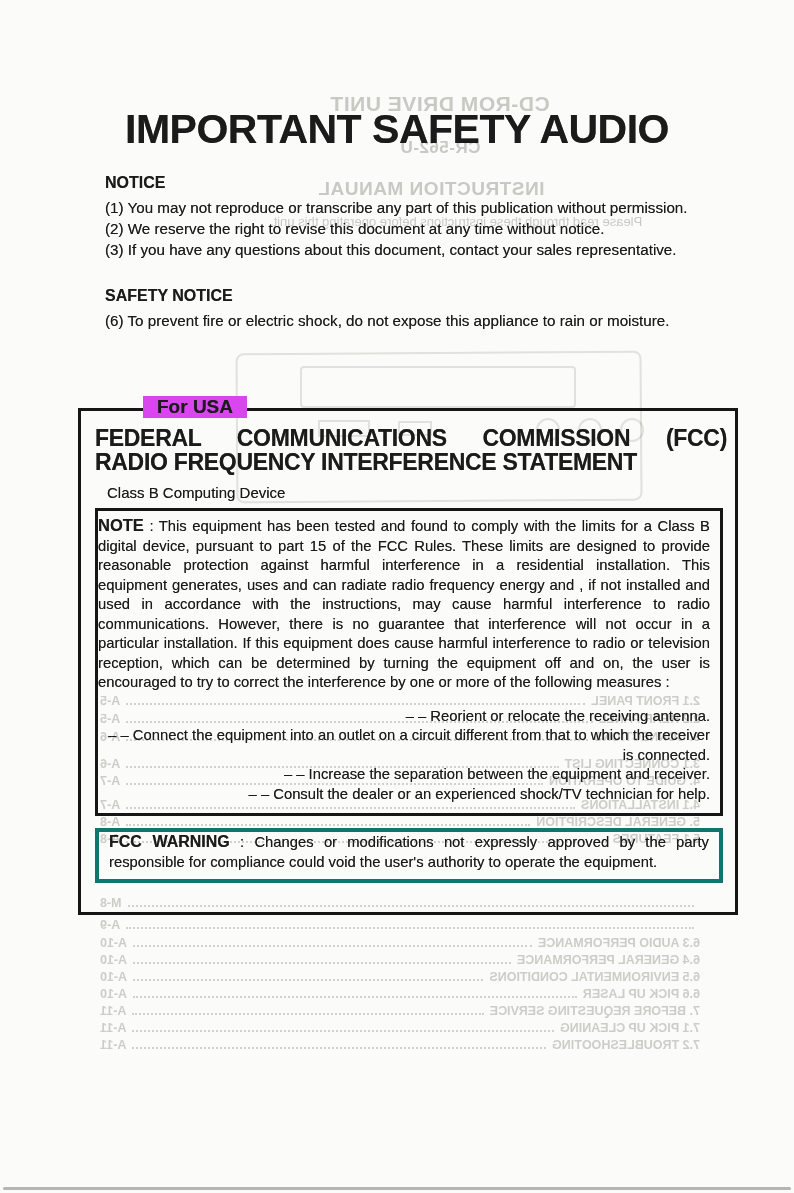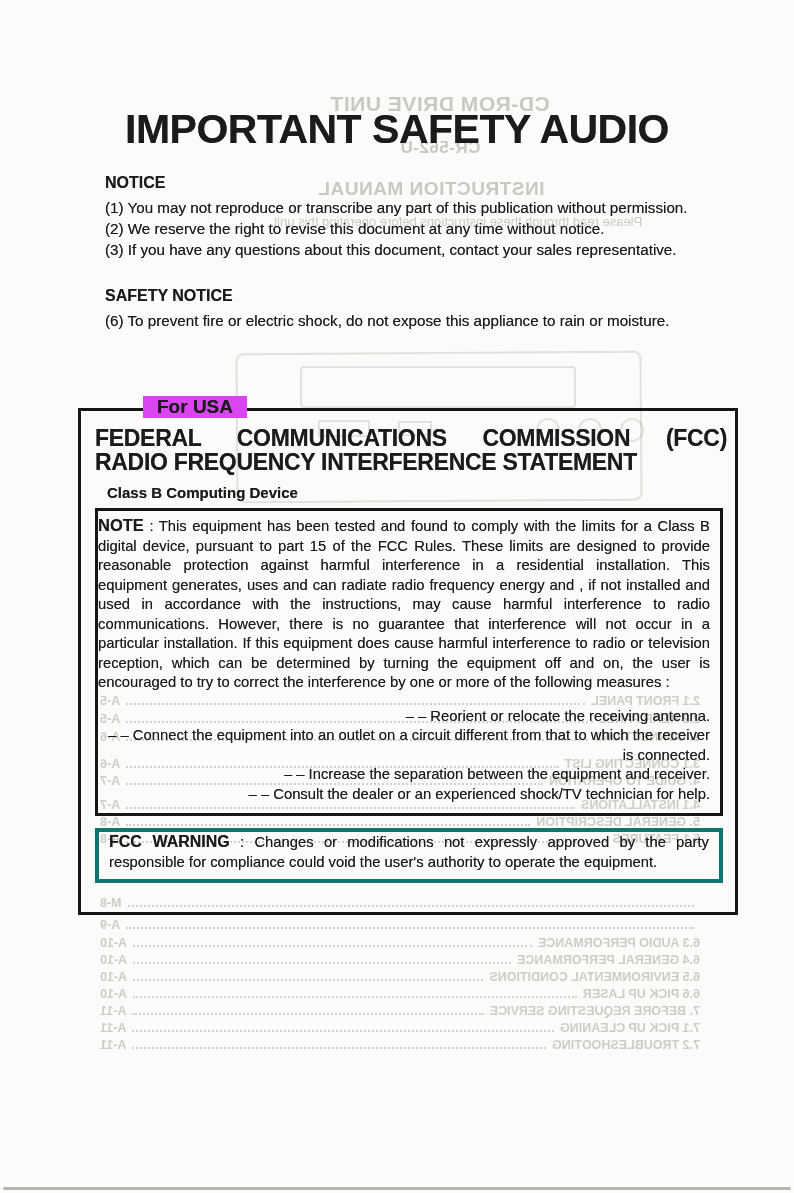--- a/index.html
+++ b/index.html
@@ -55,21 +55,21 @@
     position:absolute;top:-15px;left:62px;
     background:#d946ef;
     padding:0 14px;
     font-size:19px;font-weight:700;
   }
   .fcc-heading{
     margin:15px 8px 0 14px;
     font-size:23px;font-weight:700;line-height:24px;letter-spacing:-.3px;
   }
   .fcc-heading .l1{text-align:justify;text-align-last:justify;}
-  .class-b{margin:10px 0 0 26px;font-size:15px;font-weight:700;}
+  .class-b{margin:10px 0 0 26px;font-size:15px;font-weight:400;}
   .note-box{
     margin:7px 12px 0 14px;
     border:3px solid #161616;
     padding:5px 10px 9px 0;
   }
   .note-par{
     margin:0;font-size:14.8px;line-height:19.5px;text-align:justify;
   }
   .note-label{font-weight:700;font-size:16.5px;}
   .measures{margin-top:14px;text-align:right;}

